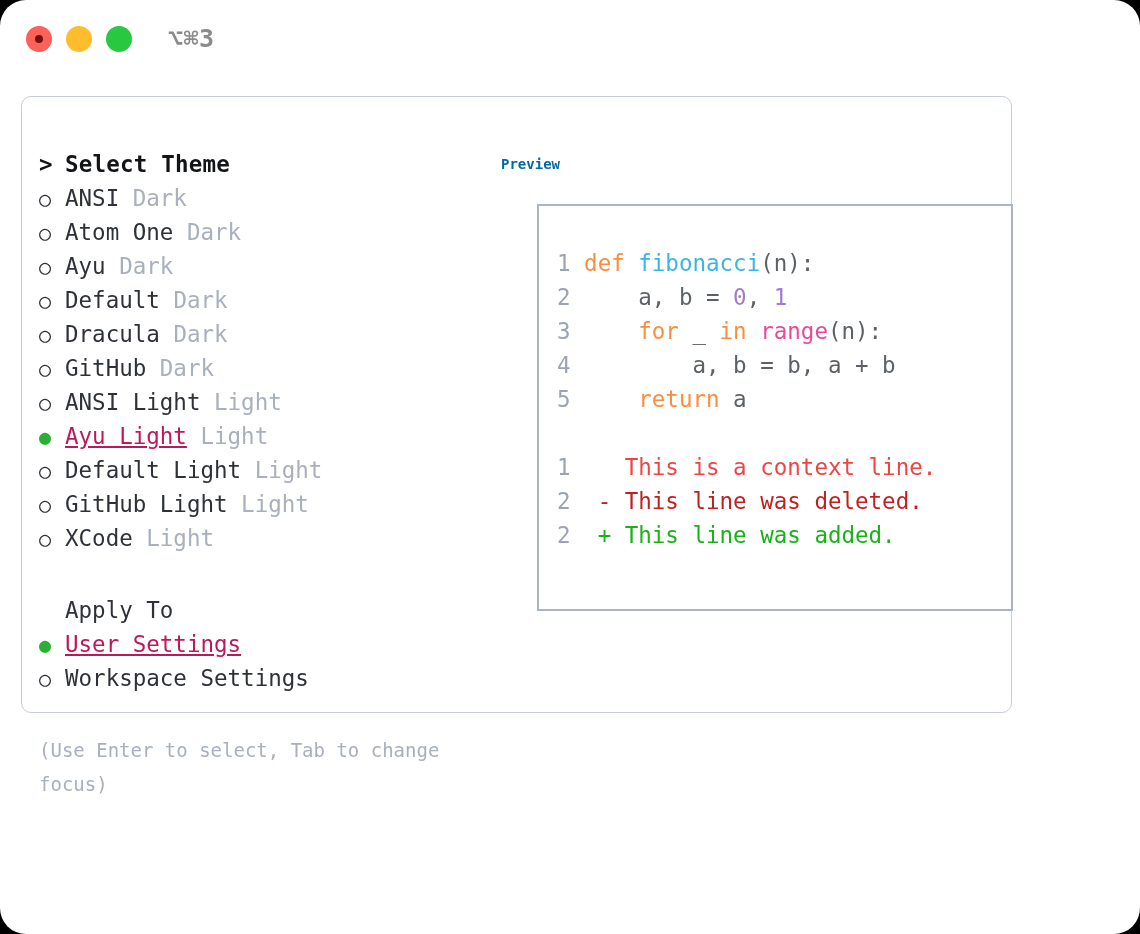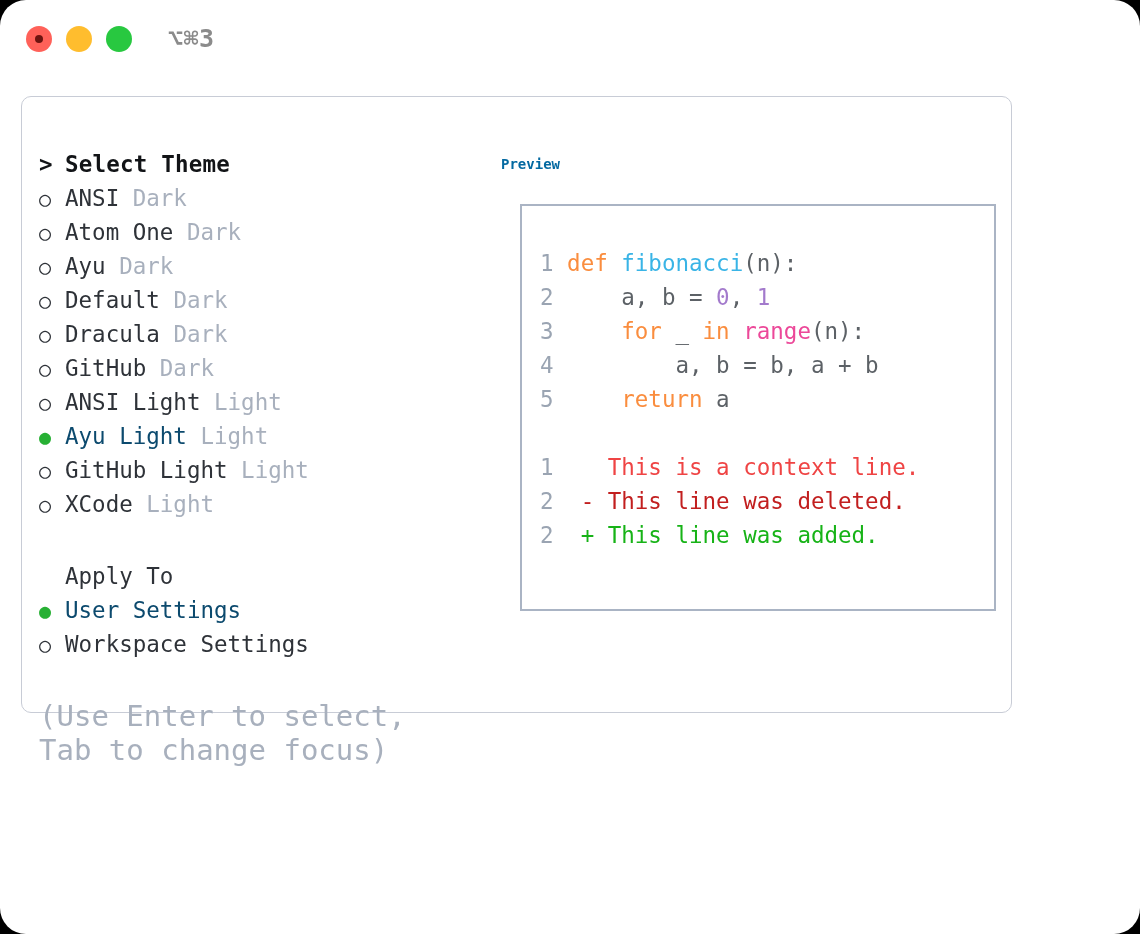--- a/index.html
+++ b/index.html
@@ -117,46 +117,46 @@
 
   .bullet-off {
     color: #2e3238;
     font-size: 20px;
   }
   .bullet-on {
     color: #27b034;
     font-size: 20px;
   }
 
-  .label-sel   { color: #0c4a6e; }
+  .label-sel   { color: #be185d; text-decoration: underline; }
   .label-norm  { color: #2e3238; }
   .tag         { color: #a8b0bd; margin-top: 30px; }
 
   .section-gap { height: 38px; }
 
   .hint {
-    font-size: 29px;
+    font-size: 19px;
     line-height: 34px;
     color: #a8b0bd;
     width: 420px;
     white-space: normal;
   }
 
   
   .preview-title {
     font-size: 14px;
     line-height: 34px;
     font-weight: 700;
     color: #0369a1;
     white-space: pre;
   }
 
   .preview-box {
     position: absolute;
-    left: 19px;
+    left: 36px;
     top: 57px;
     width: 476px;
     height: 407px;
     box-sizing: border-box;
     border: 2px solid #aab4c4;
     background: #ffffff;
   }
 
   .code {
     position: absolute;
@@ -200,20 +200,21 @@
 
       <div id="theme-rows">
           <div class="row"><span class="marker bullet-off">○</span><span class="label-norm">ANSI</span><span> </span><span class="tag">Dark</span></div>
           <div class="row"><span class="marker bullet-off">○</span><span class="label-norm">Atom One</span><span> </span><span class="tag">Dark</span></div>
           <div class="row"><span class="marker bullet-off">○</span><span class="label-norm">Ayu</span><span> </span><span class="tag">Dark</span></div>
           <div class="row"><span class="marker bullet-off">○</span><span class="label-norm">Default</span><span> </span><span class="tag">Dark</span></div>
           <div class="row"><span class="marker bullet-off">○</span><span class="label-norm">Dracula</span><span> </span><span class="tag">Dark</span></div>
           <div class="row"><span class="marker bullet-off">○</span><span class="label-norm">GitHub</span><span> </span><span class="tag">Dark</span></div>
           <div class="row"><span class="marker bullet-off">○</span><span class="label-norm">ANSI Light</span><span> </span><span class="tag">Light</span></div>
           <div class="row"><span class="marker bullet-on">●</span><span class="label-sel">Ayu Light</span><span> </span><span class="tag">Light</span></div>
+          <div class="row"><span class="marker bullet-off">○</span><span class="label-norm">Default Light</span><span> </span><span class="tag">Light</span></div>
           <div class="row"><span class="marker bullet-off">○</span><span class="label-norm">GitHub Light</span><span> </span><span class="tag">Light</span></div>
           <div class="row"><span class="marker bullet-off">○</span><span class="label-norm">XCode</span><span> </span><span class="tag">Light</span></div>
         </div>
 
       <div class="section-gap"></div>
 
       <div class="row"><span class="marker"> </span><span>Apply To</span></div>
 
       <div id="apply-rows">
           <div class="row"><span class="marker bullet-on">●</span><span class="label-sel">User Settings</span></div>

